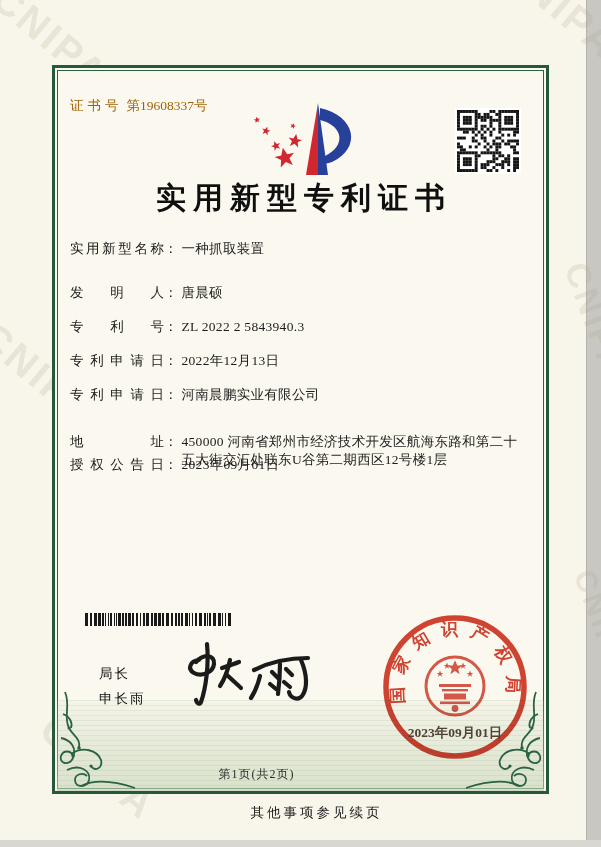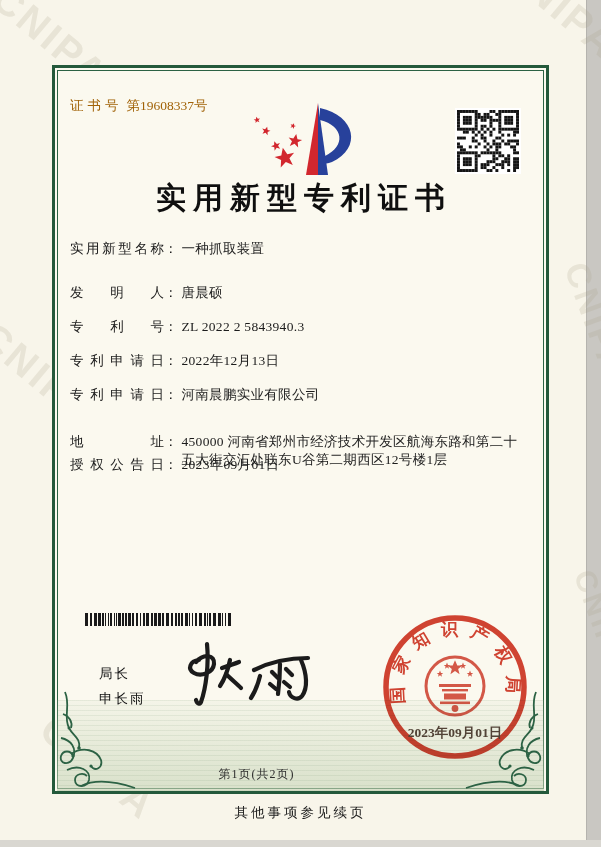--- a/index.html
+++ b/index.html
@@ -54,21 +54,21 @@
   .barcode{position:absolute;left:85px;top:613px;height:13px;display:flex;align-items:stretch;z-index:2;}
   .barcode div{background:#1a1a1a;}
   .sig-block{position:absolute;left:88px;top:665px;font-size:13.5px;color:#111;z-index:4;margin-left:11px;}
   .sig-block div{margin-bottom:7px;letter-spacing:2px;}
   .signature{position:absolute;left:168px;top:636px;z-index:4;}
   .seal{position:absolute;left:380px;top:612px;z-index:5;mix-blend-mode:multiply;opacity:.93;}
   .flourish{position:absolute;z-index:3;}
   .fl-left{left:57px;top:686px;}
   .fl-right{left:460px;top:686px;transform:scaleX(-1);}
   .page-number{position:absolute;left:52px;top:766px;width:409px;text-align:center;font-size:12px;color:#2b2b2b;letter-spacing:1px;z-index:2;}
-  .continuation{position:absolute;left:52px;top:804px;width:497px;text-align:center;font-size:13.5px;color:#1a1a1a;letter-spacing:3px;z-index:2;}
+  .continuation{position:absolute;left:68px;top:804px;width:497px;text-align:center;font-size:13.5px;color:#1a1a1a;letter-spacing:3px;z-index:2;}
 </style>
 </head>
 <body>
 
 <div class="edge-right"></div>
 <div class="edge-bottom"></div>
 
 <span class="wm" style="left:-18px;top:14px;">CNIPA</span>
 <span class="wm" style="left:492px;top:-16px;">CNIPA</span>
 <span class="wm" style="left:368px;top:238px;">CNIPA</span>

